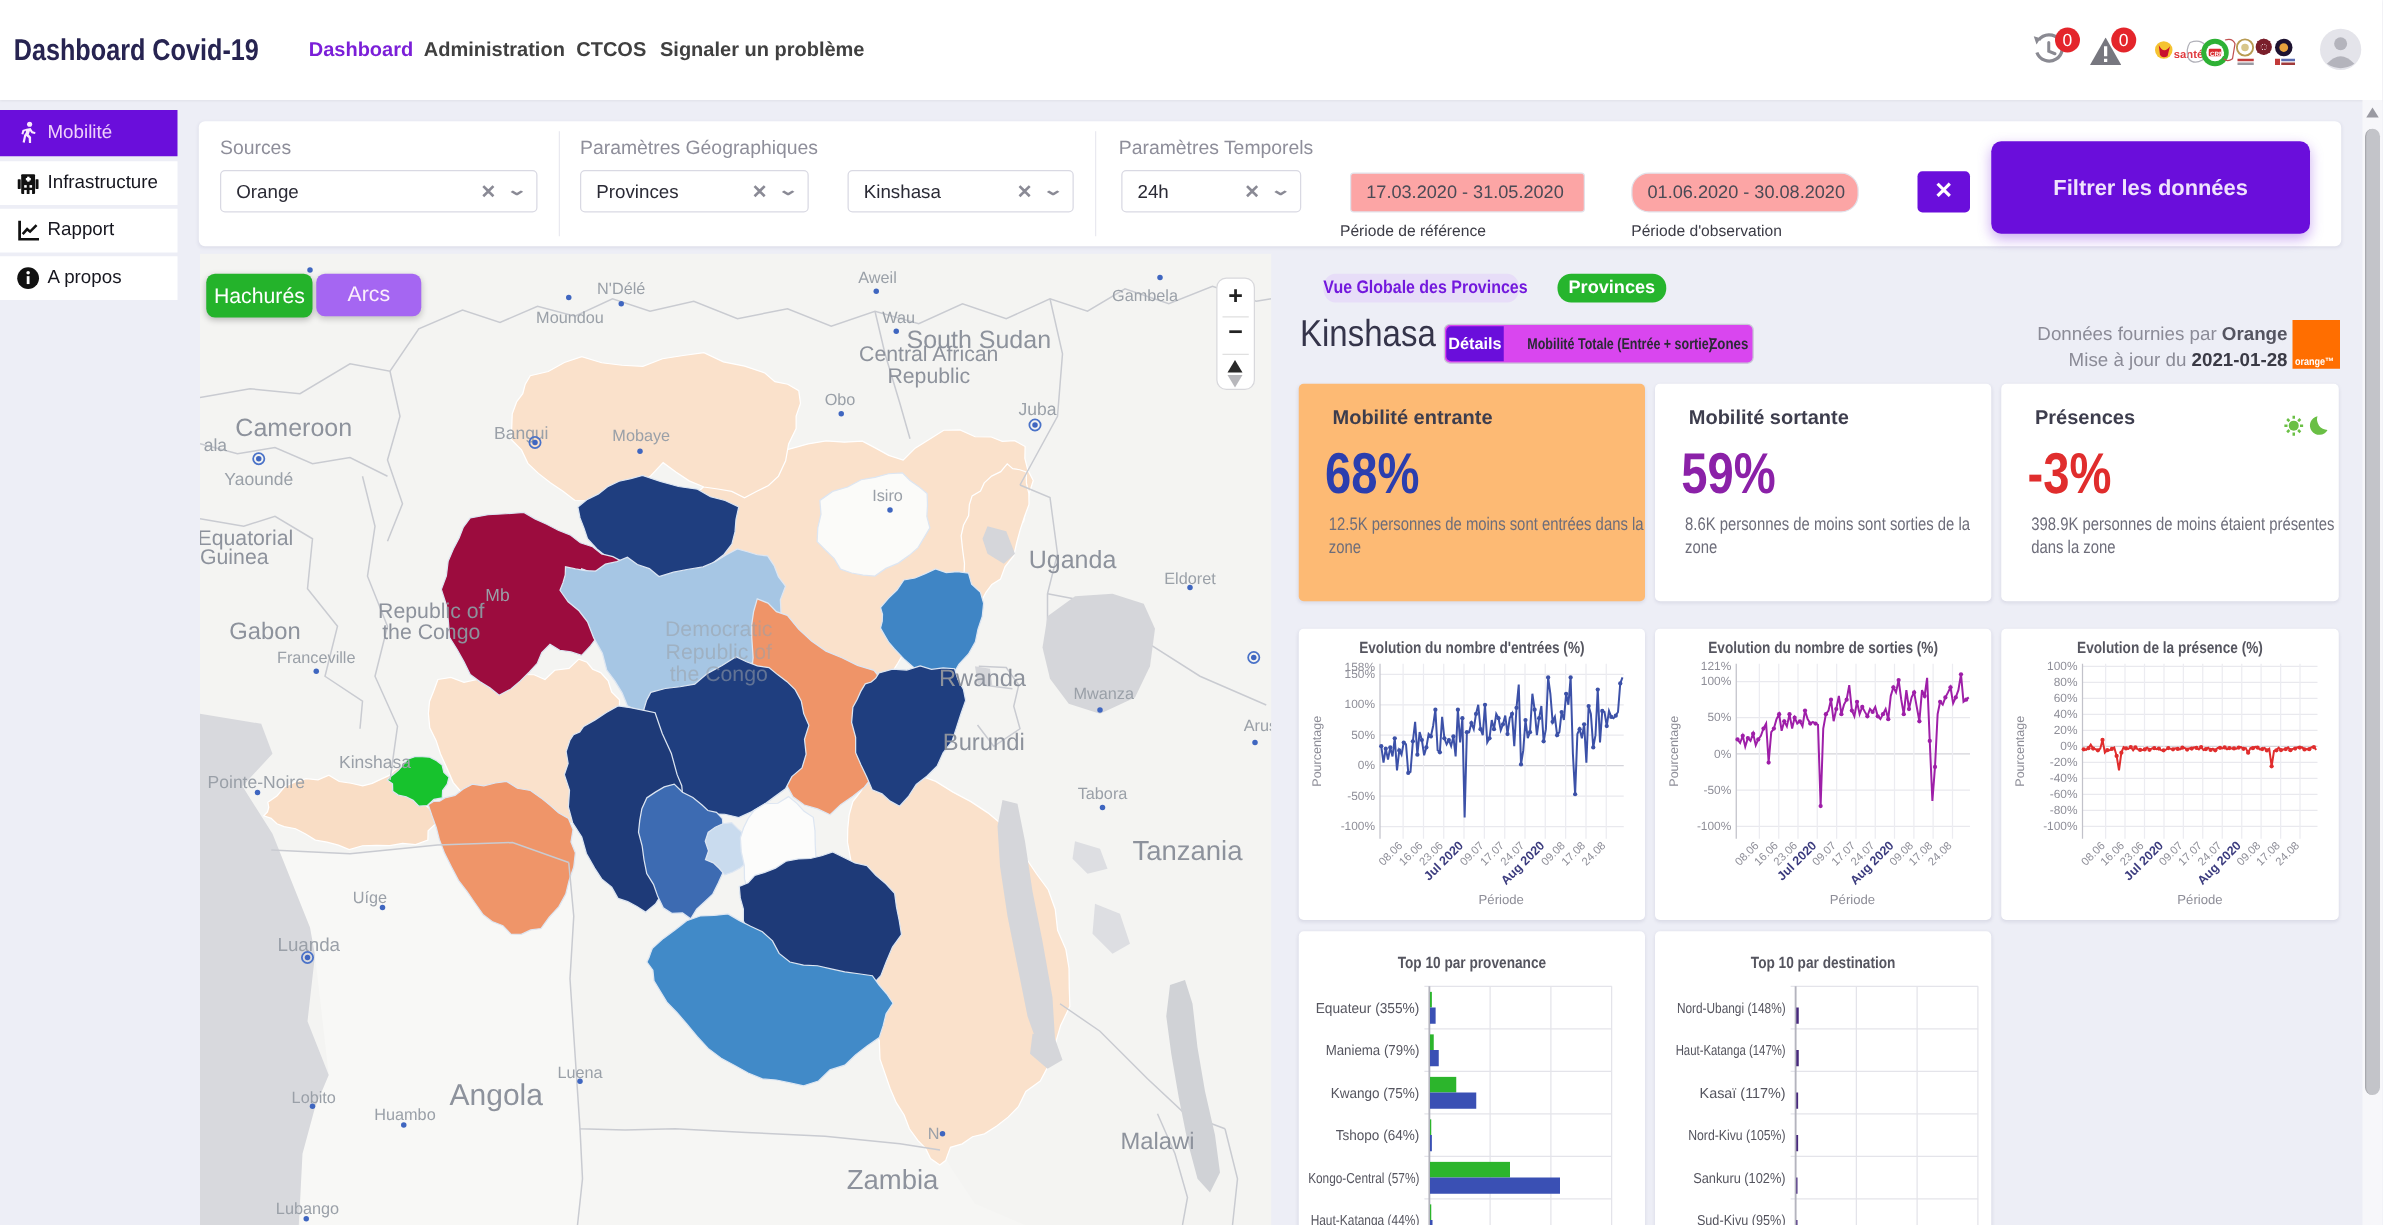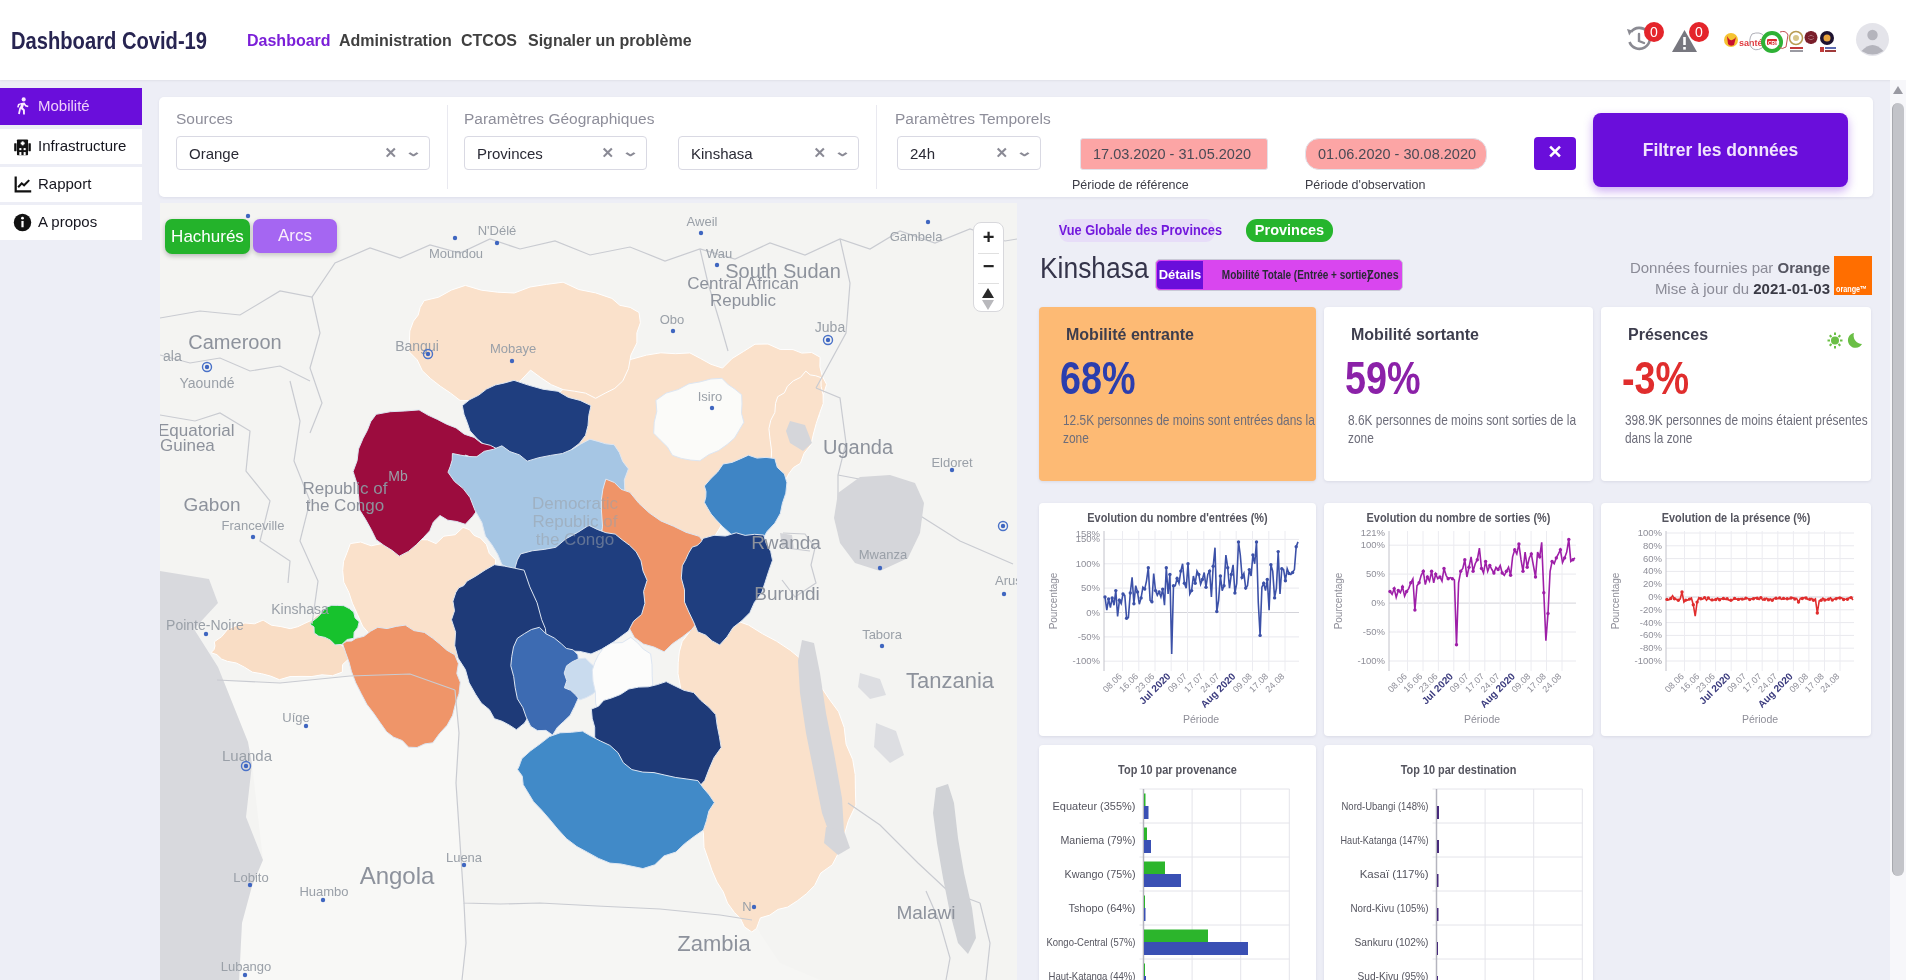--- a/index.html
+++ b/index.html
@@ -307,21 +307,21 @@
 
 <div class="pill" style="left:1048px;width:178px;background:#e7ddf8;color:#7318dd;line-height:23px;top:219px;font-size:14.5px;transform:scaleX(0.88);transform-origin:center;white-space:nowrap;">Vue Globale des Provinces</div>
 <div class="pill" style="left:1246px;width:87px;background:#26b52d;color:#fff;line-height:23px;top:219px;font-size:14.5px;">Provinces</div>
 <div class="abs" style="left:1040px;top:251px;font-size:30px;color:#35344a;transform:scaleX(0.88);transform-origin:left top;">Kinshasa</div>
 <div class="abs" style="left:1155px;top:259px;width:248px;height:32px;border:1px solid #c9c9d6;border-radius:5px;background:#d946ef;font-weight:bold;">
 <div class="abs" style="left:1px;top:1px;width:46px;height:28px;background:#6a0edb;border-radius:4px 0 0 4px;color:#fff;font-size:13px;text-align:center;line-height:28px;">Détails</div>
 <div class="abs" style="left:50px;top:0px;width:158px;height:30px;color:#2a2a35;font-size:12.5px;text-align:center;line-height:30px;transform:scaleX(0.8);transform-origin:center;white-space:nowrap;">Mobilité Totale (Entrée + sortie)</div>
 <div class="abs" style="left:208px;top:0px;width:38px;height:30px;color:#2a2a35;font-size:12.5px;text-align:center;line-height:30px;transform:scaleX(0.85);">Zones</div>
 </div>
 <div class="abs" style="left:1430px;top:259px;width:400px;text-align:right;font-size:15px;color:#8b8b97;">Données fournies par <span style="color:#555561;font-weight:bold;">Orange</span></div>
-<div class="abs" style="left:1430px;top:280px;width:400px;text-align:right;font-size:15px;color:#8b8b97;">Mise à jour du <span style="color:#3a3a45;font-weight:bold;">2021-01-03</span></div>
+<div class="abs" style="left:1430px;top:280px;width:400px;text-align:right;font-size:15px;color:#8b8b97;">Mise à jour du <span style="color:#3a3a45;font-weight:bold;">2021-01-28</span></div>
 <div class="abs" style="left:1834px;top:256px;width:38px;height:39px;background:#ff6e00;">
     <span style="position:absolute;left:2px;bottom:1px;color:#fff;font-size:8.5px;font-weight:bold;transform:scaleX(0.85);transform-origin:left bottom;display:inline-block;">orange™</span>
   </div>
 
 <div class="card" style="left:1039px;top:307px;width:277px;height:174px;background:#fdba74;">
 <div class="sc-t">Mobilité entrante</div>
 <div class="sc-v" style="color:#2b3eae;">68%</div>
 <div class="sc-d">12.5K personnes de moins sont entrées dans la<br>zone</div>
 </div>
 <div class="card" style="left:1324px;top:307px;width:269px;height:174px;">

